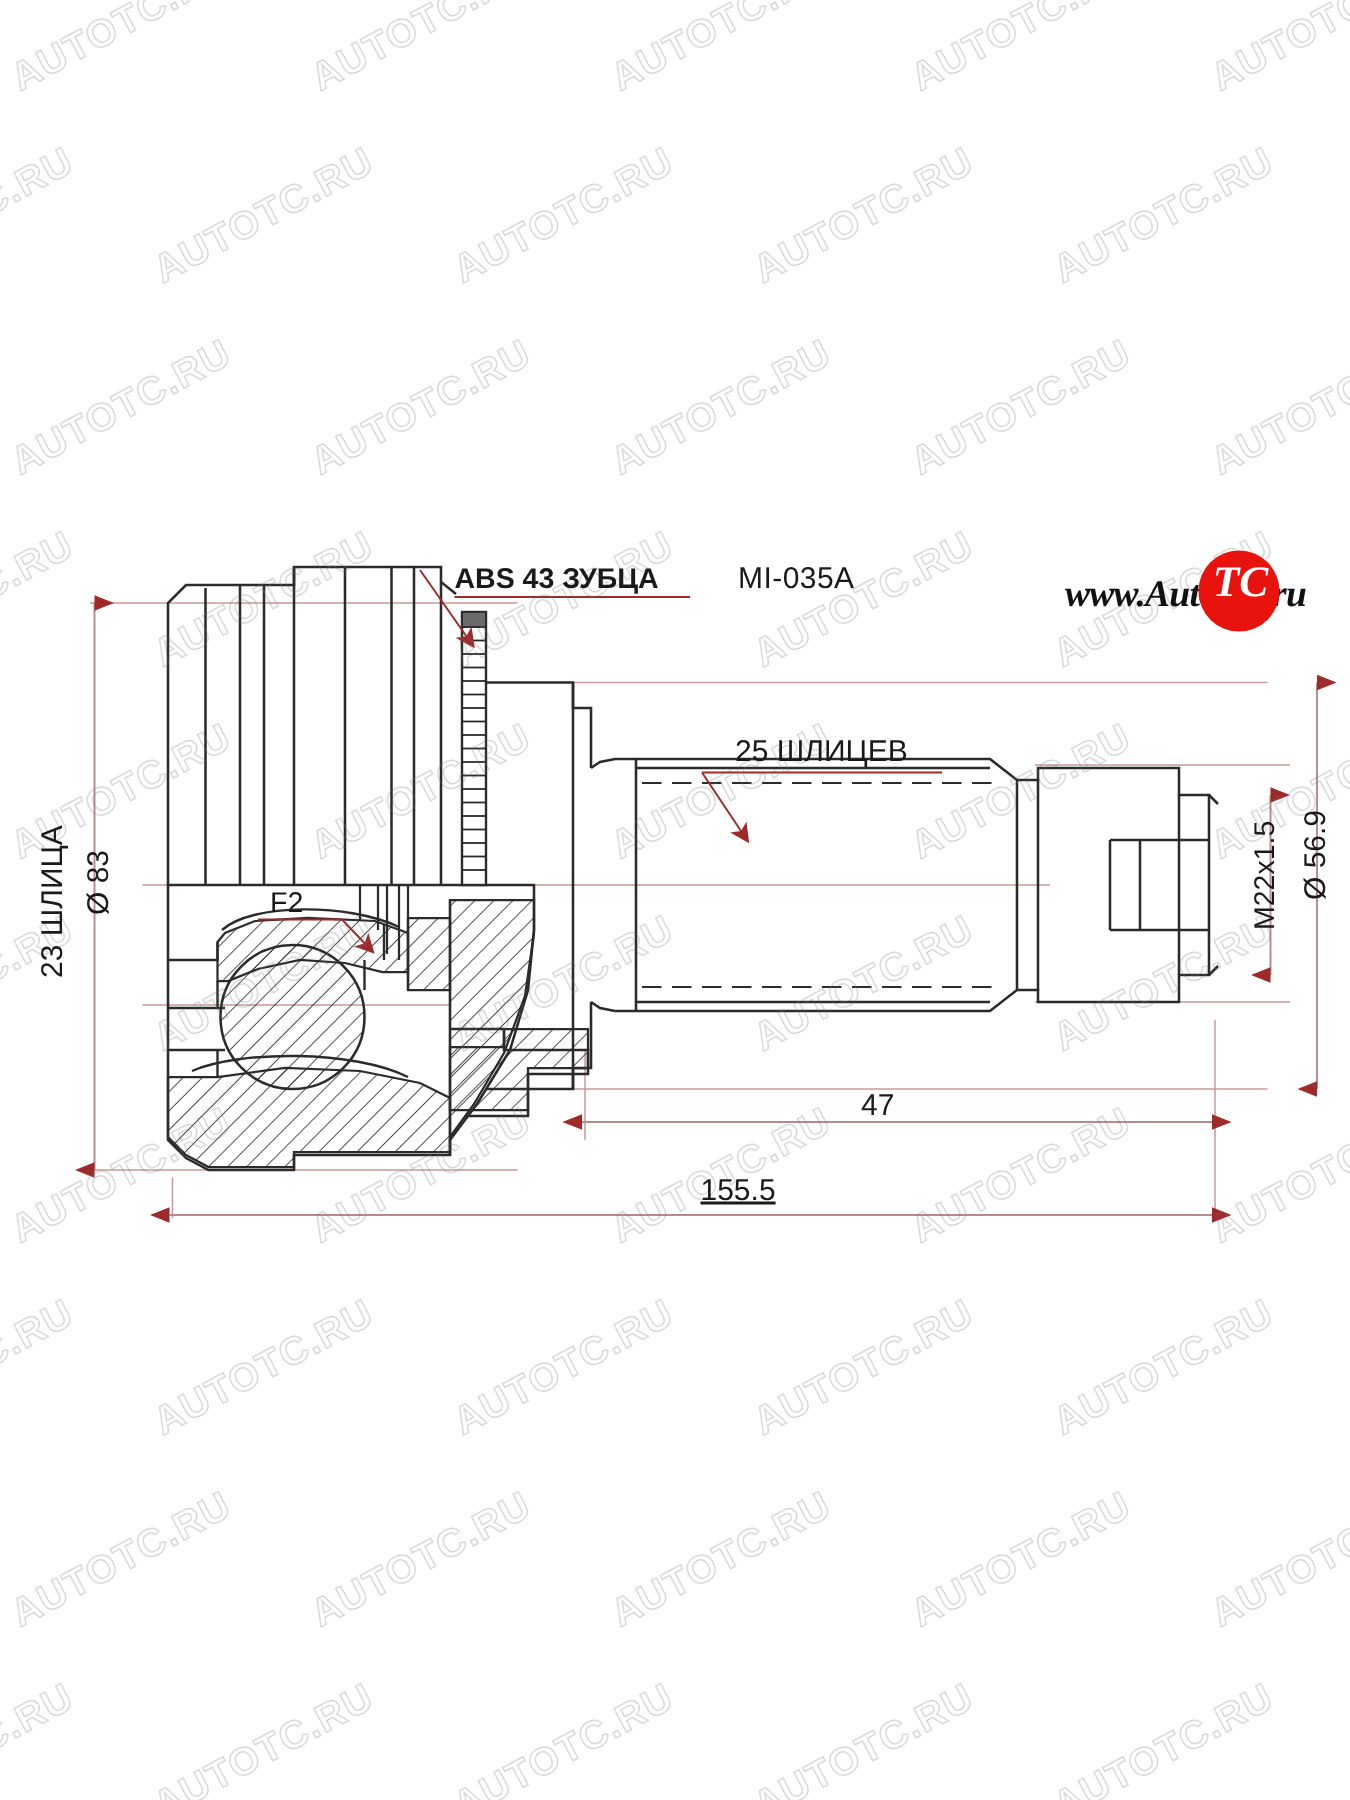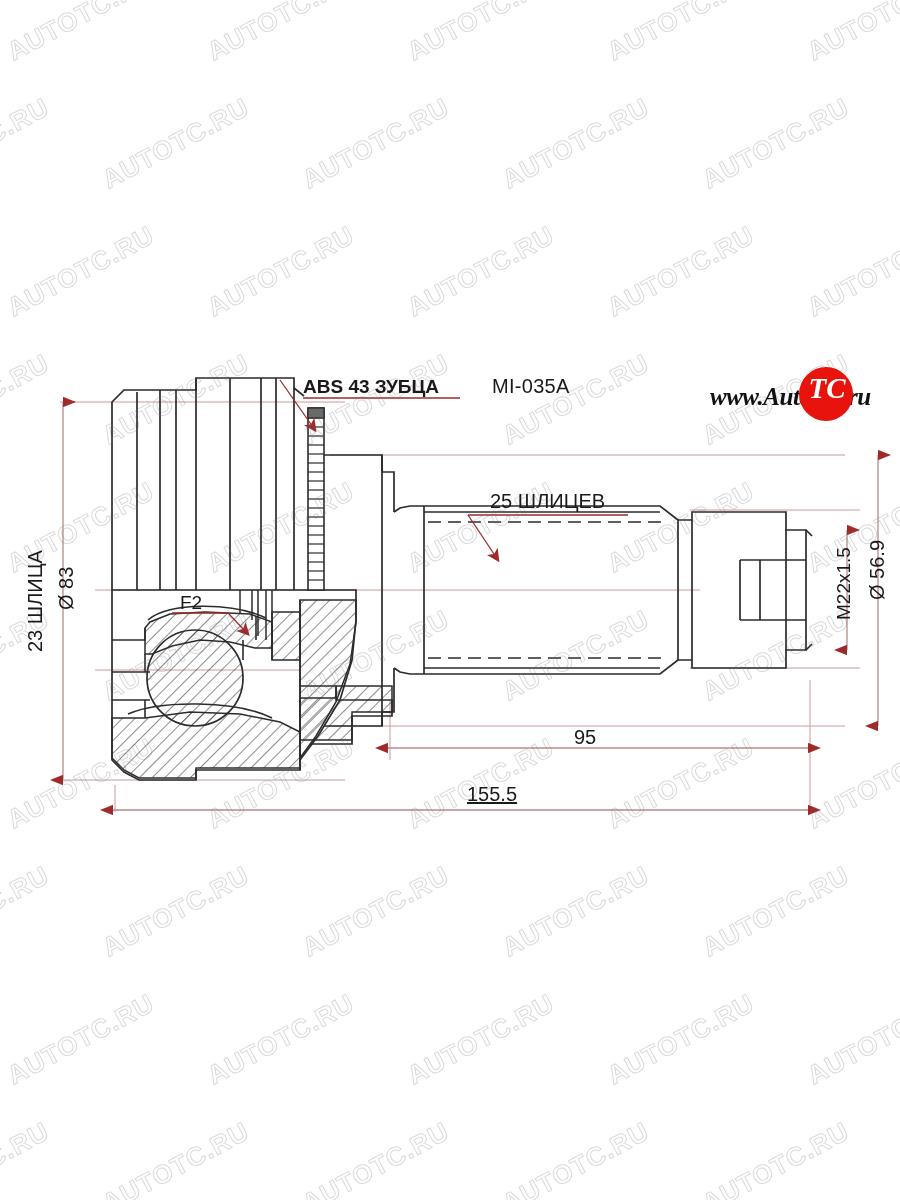--- a/index.html
+++ b/index.html
@@ -325,21 +325,21 @@
         <line x1="228" y1="613" x2="248" y2="634" marker-end="url(#leadArrow)"></line>
       </g>
 
     </g>
   </svg>
 
   <div class="lbl" id="label-abs">ABS 43 ЗУБЦА</div>
   <div class="lbl" id="label-partno">MI-035A</div>
   <div class="lbl" id="label-splines">25 ШЛИЦЕВ</div>
   <div class="lbl" id="label-f2">F2</div>
-  <div class="lbl" id="label-dim-95">95</div>
+  <div class="lbl" id="label-dim-95">47</div>
   <div class="lbl" id="label-dim-155">155.5</div>
 
   <div class="lbl rot" id="label-teeth23">23 ШЛИЦА</div>
   <div class="lbl rot" id="label-dia83">Ø 83</div>
   <div class="lbl rot" id="label-m22">M22x1.5</div>
   <div class="lbl rot" id="label-dia569">Ø 56.9</div>
 
   <div id="logo">
     <div id="logo-text">www.AutoTC.ru</div>
     <div id="logo-circle"></div>

